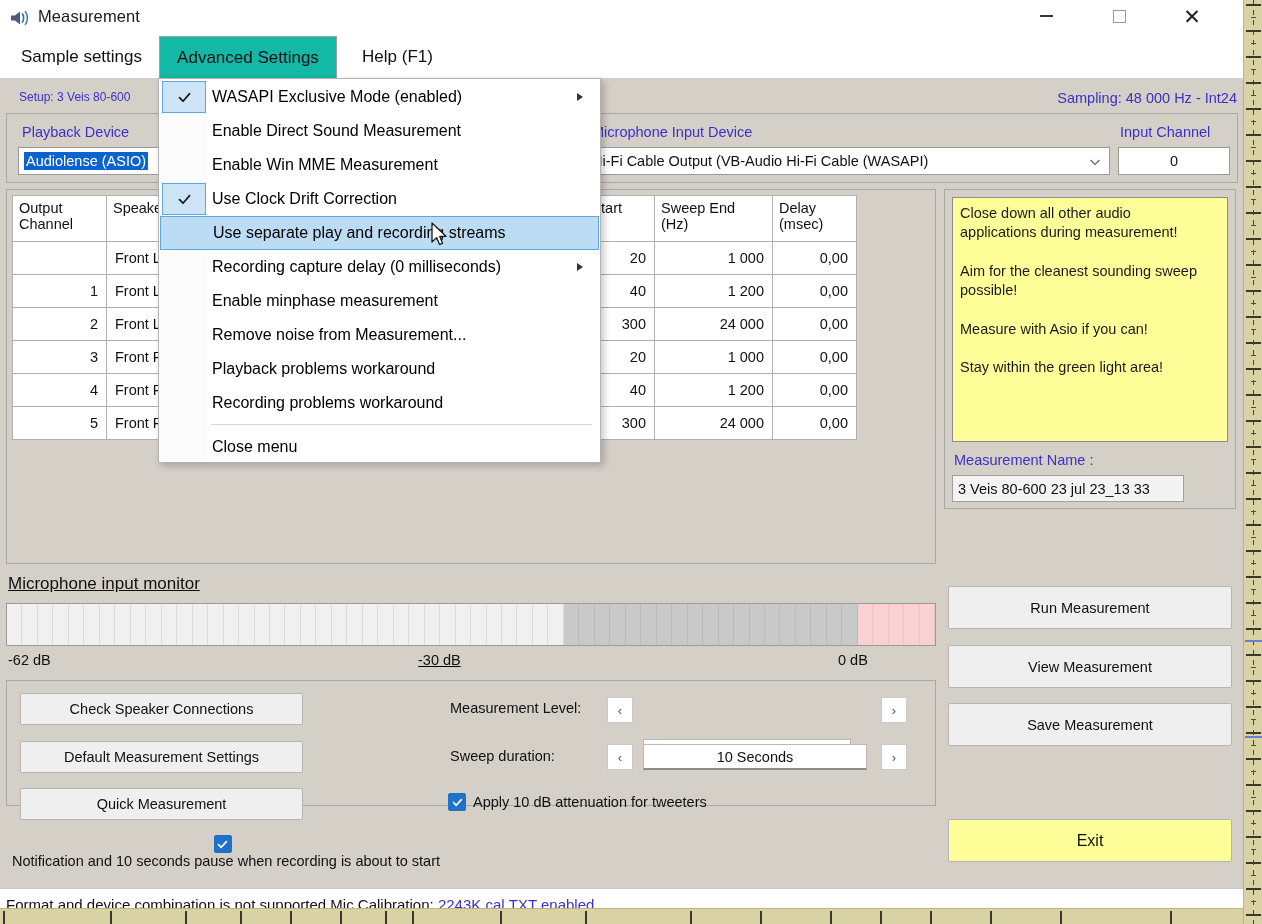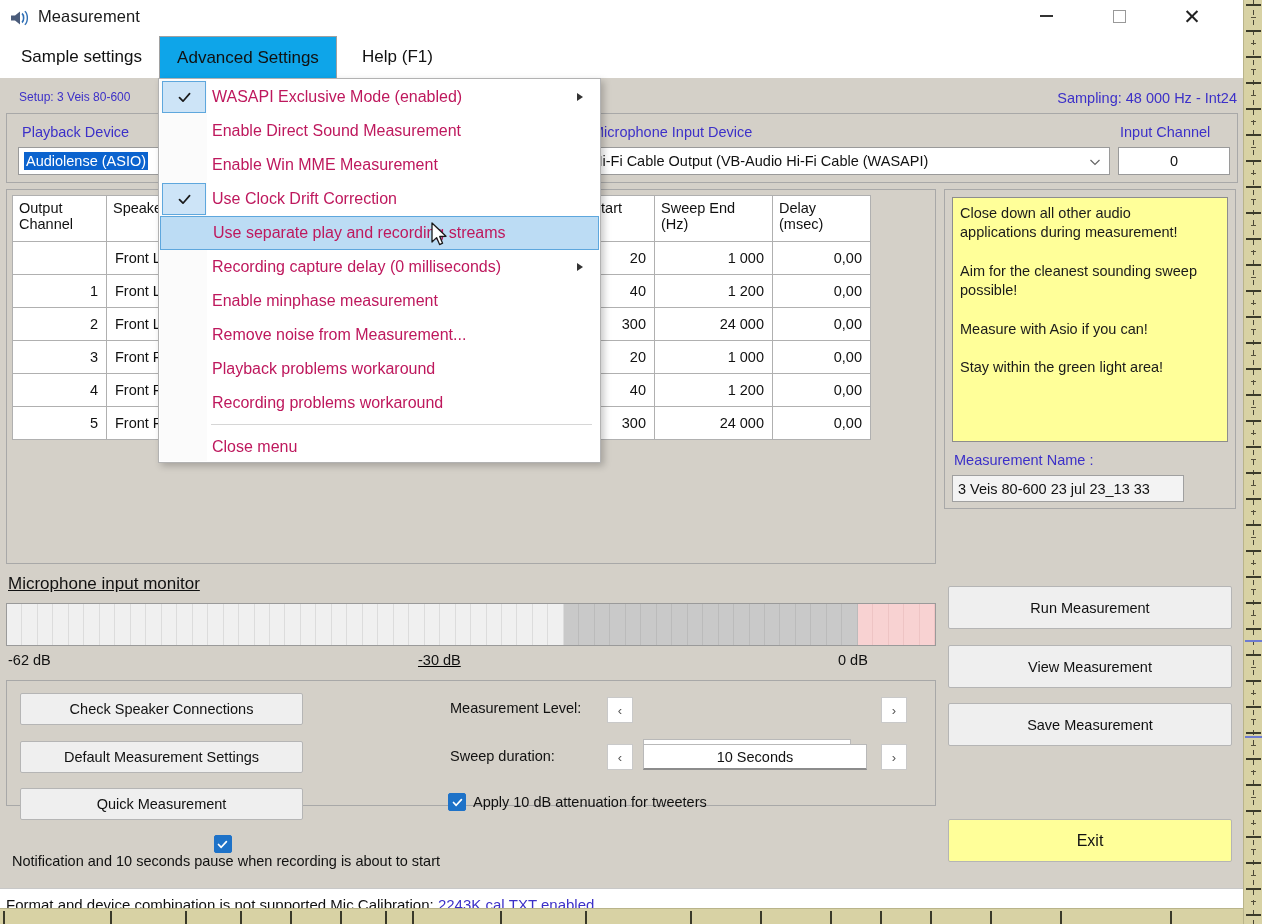--- a/index.html
+++ b/index.html
@@ -47,21 +47,21 @@
   }
   .menu-item {
     position: absolute; top: 0; height: 42px;
     display: flex; align-items: center; justify-content: center;
     font-size: 17px; color: #111; padding: 0 16px;
     box-sizing: border-box;
   }
   .menu-sample { left: 4px; width: 155px; }
   .menu-advanced {
     left: 159px; width: 178px;
-    background: #0ea5e9;
+    background: #14b8a6;
     border-left: 1px solid #a0a0a0;
     border-right: 1px solid #a0a0a0;
     border-top: 1px solid #a0a0a0;
   }
   .menu-help { left: 340px; width: 115px; }
 
   
   .content {
     position: absolute; left: 0; top: 78px; width: 1243px; height: 810px;
     background: #d4d0c8;
@@ -150,21 +150,21 @@
     height: 33px;
     box-sizing: border-box;
   }
   td.num { text-align: right; }
   td.sel-cell { background: #1b6fc4; color: #ffffff; text-align: right; }
   .col-out  { width: 94px; }
   .col-spk  { width: 215px; }
   .col-sw   { width: 215px; }
   .col-ss   { width: 118px; }
   .col-se   { width: 118px; }
-  .col-dl   { width: 98px; border-radius: 16px; }
+  .col-dl   { width: 84px; border-radius: 16px; }
 
   
   .gb-info {
     position: absolute; left: 944px; top: 189px; width: 292px; height: 320px;
     border: 1px solid #a8a8a8; background: #d4d0c8; box-sizing: border-box;
   }
   .yellow-note {
     position: absolute; left: 952px; top: 197px; width: 276px; height: 245px;
     background: #ffff99; border: 1px solid #8d8d8d;
     box-sizing: border-box;
@@ -299,21 +299,21 @@
     box-sizing: border-box;
     z-index: 50;
   }
   .dd-gutter {
     position: absolute; left: 1px; top: 1px; width: 47px; bottom: 1px;
     background: #fbfbfb;
   }
   .dd-item {
     position: absolute; left: 1px; right: 1px; height: 34px;
     display: flex; align-items: center;
-    font-size: 16px; color: #be185d;
+    font-size: 16px; color: #000000;
     box-sizing: border-box;
   }
   .dd-item .lbl { position: absolute; left: 52px; }
   .dd-item.hl {
     background: #bcdcf4;
     border: 1px solid #5ea7dd;
   }
   .dd-check {
     position: absolute; left: 2px; top: 1px; width: 44px; height: 32px;
     background: #cde4f7; border: 1px solid #5ea7dd;

